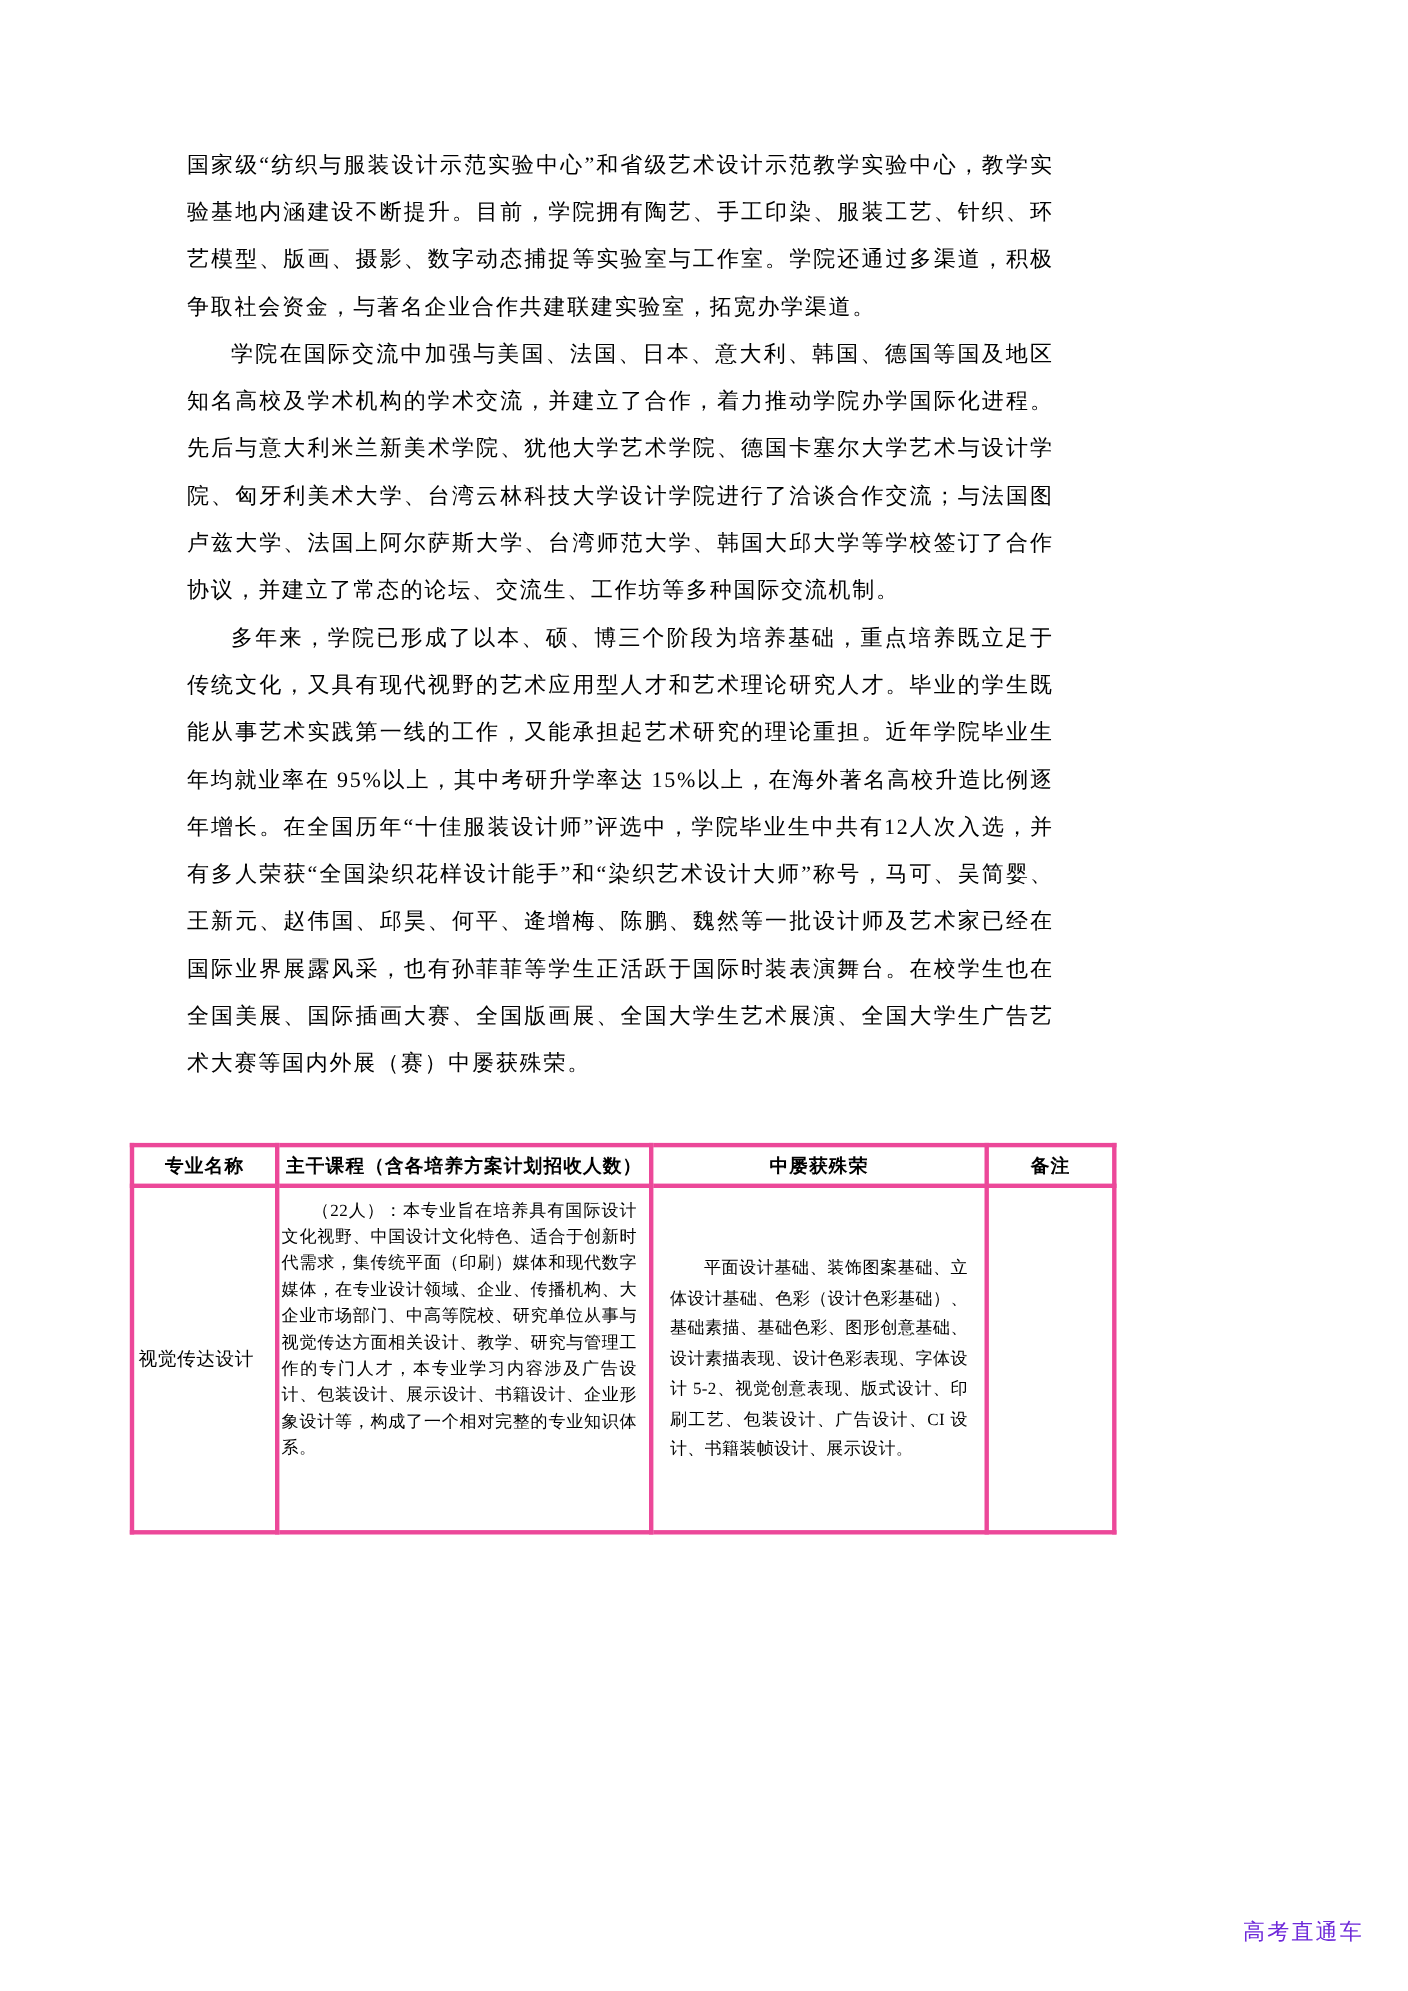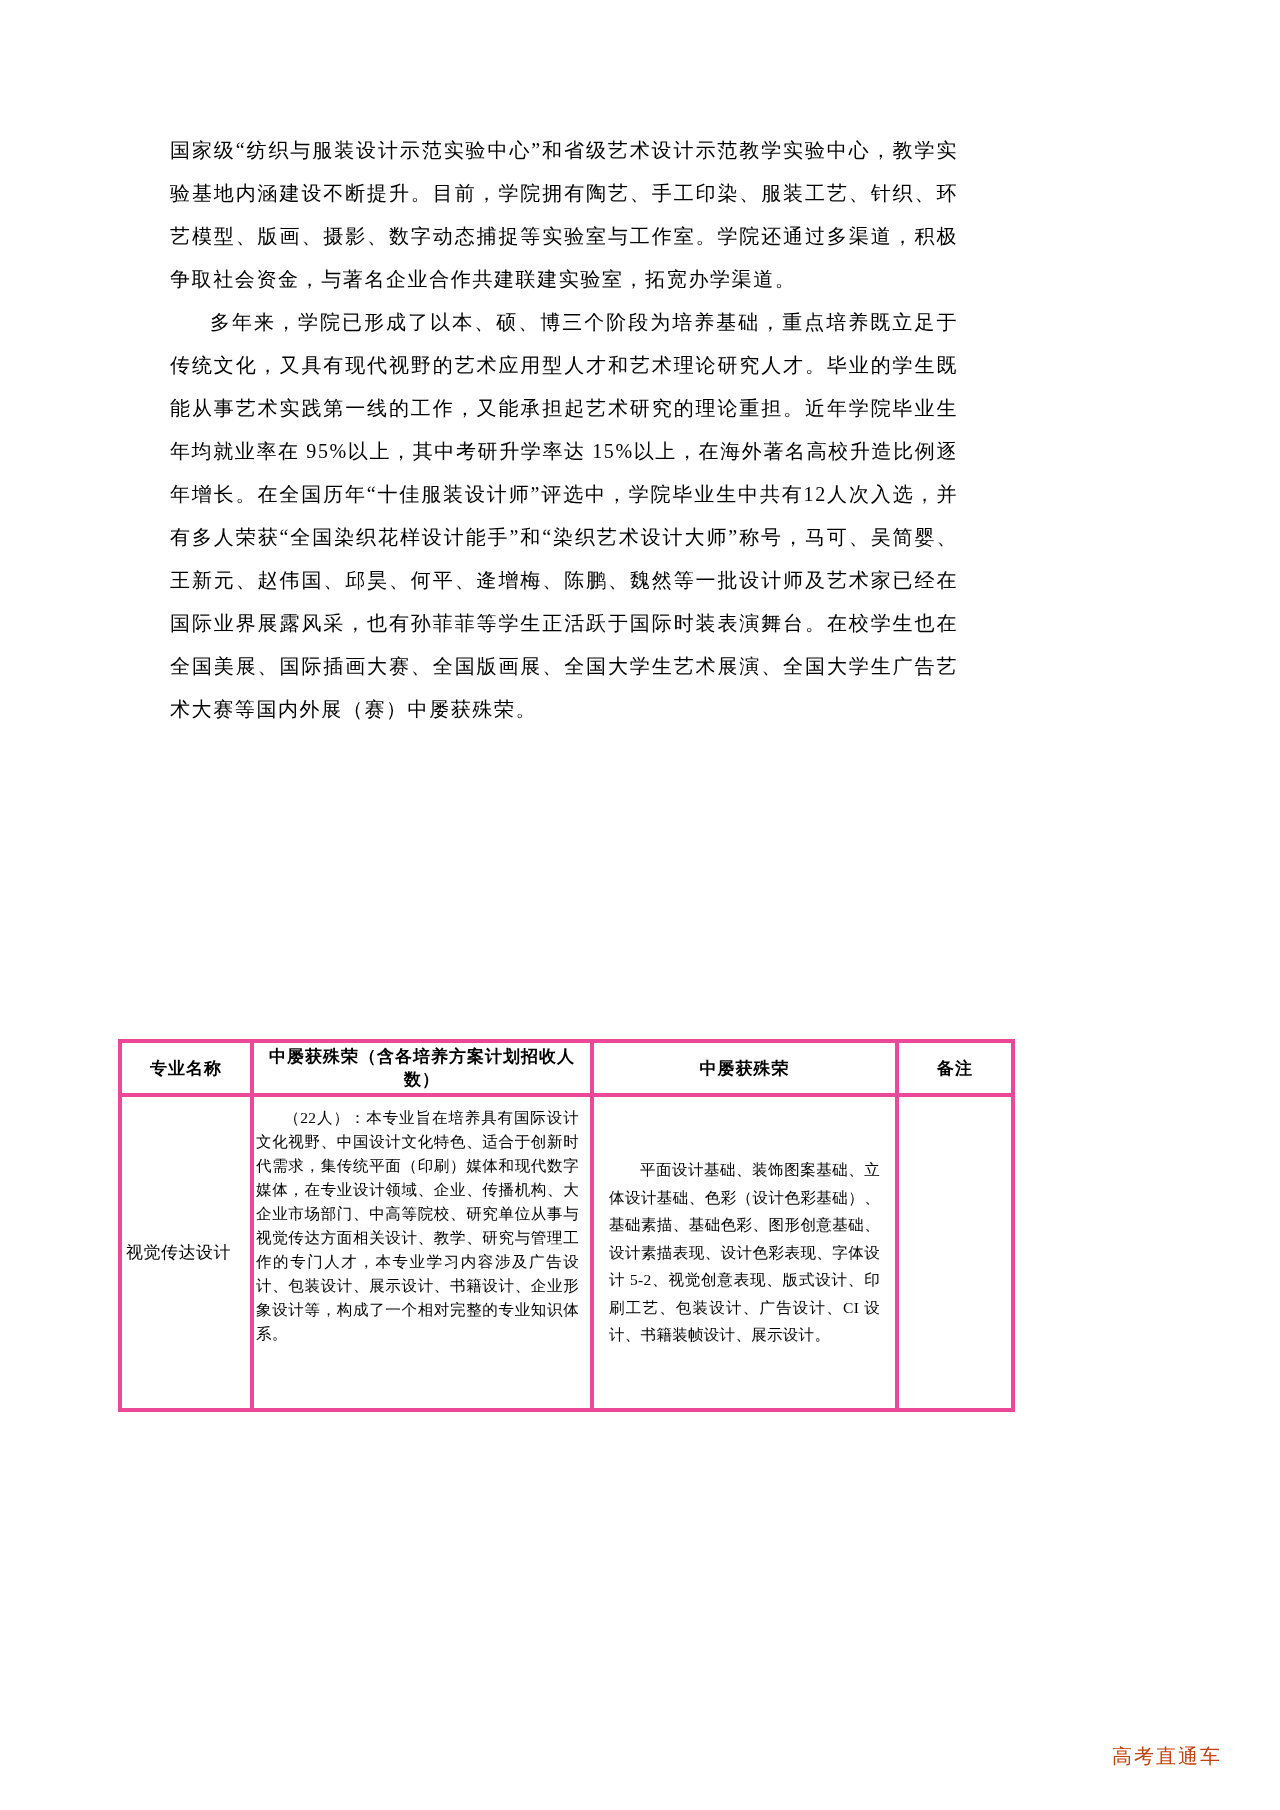--- a/index.html
+++ b/index.html
@@ -80,49 +80,50 @@
   .cell-courses .cell-para {
     font-size: 15.5px;
     line-height: 27.5px;
     text-align: justify;
     text-indent: 2em;
     letter-spacing: 0.3px;
   }
   .cell-note { vertical-align: top; padding: 6px; font-size: 15.5px; }
   .watermark {
     position: absolute;
-    right: 58px;
+    right: 40px;
     bottom: 40px;
     font-size: 20px;
     letter-spacing: 2px;
-    color: #c2410c;
+    color: #6d28d9;
     font-family: "Liberation Sans", "DejaVu Sans", sans-serif;
   }
 </style>
 </head>
 <body>
 
 <div class="page">
 
   <div class="body-text">
     <p class="para no-indent">国家级“纺织与服装设计示范实验中心”和省级艺术设计示范教学实验中心，教学实验基地内涵建设不断提升。目前，学院拥有陶艺、手工印染、服装工艺、针织、环艺模型、版画、摄影、数字动态捕捉等实验室与工作室。学院还通过多渠道，积极争取社会资金，与著名企业合作共建联建实验室，拓宽办学渠道。</p>
+    <p class="para">学院在国际交流中加强与美国、法国、日本、意大利、韩国、德国等国及地区知名高校及学术机构的学术交流，并建立了合作，着力推动学院办学国际化进程。先后与意大利米兰新美术学院、犹他大学艺术学院、德国卡塞尔大学艺术与设计学院、匈牙利美术大学、台湾云林科技大学设计学院进行了洽谈合作交流；与法国图卢兹大学、法国上阿尔萨斯大学、台湾师范大学、韩国大邱大学等学校签订了合作协议，并建立了常态的论坛、交流生、工作坊等多种国际交流机制。</p>
     <p class="para">多年来，学院已形成了以本、硕、博三个阶段为培养基础，重点培养既立足于传统文化，又具有现代视野的艺术应用型人才和艺术理论研究人才。毕业的学生既能从事艺术实践第一线的工作，又能承担起艺术研究的理论重担。近年学院毕业生年均就业率在 95%以上，其中考研升学率达 15%以上，在海外著名高校升造比例逐年增长。在全国历年“十佳服装设计师”评选中，学院毕业生中共有12人次入选，并有多人荣获“全国染织花样设计能手”和“染织艺术设计大师”称号，马可、吴简婴、王新元、赵伟国、邱昊、何平、逄增梅、陈鹏、魏然等一批设计师及艺术家已经在国际业界展露风采，也有孙菲菲等学生正活跃于国际时装表演舞台。在校学生也在全国美展、国际插画大赛、全国版画展、全国大学生艺术展演、全国大学生广告艺术大赛等国内外展（赛）中屡获殊荣。</p>
   </div>
 
   <table class="majors-table">
     <colgroup>
       <col style="width:132px">
       <col style="width:340px">
       <col style="width:305px">
       <col style="width:116px">
     </colgroup>
     <thead>
       <tr>
         <th>专业名称</th>
-        <th>中屡获殊荣（含各培养方案计划招收人数）</th>
+        <th>主干课程（含各培养方案计划招收人数）</th>
         <th>中屡获殊荣</th>
         <th>备注</th>
       </tr>
     </thead>
     <tbody>
       <tr>
         <td class="cell-major">视觉传达设计</td>
         <td class="cell-goal">
           <p class="cell-para">（22人）：本专业旨在培养具有国际设计文化视野、中国设计文化特色、适合于创新时代需求，集传统平面（印刷）媒体和现代数字媒体，在专业设计领域、企业、传播机构、大企业市场部门、中高等院校、研究单位从事与视觉传达方面相关设计、教学、研究与管理工作的专门人才，本专业学习内容涉及广告设计、包装设计、展示设计、书籍设计、企业形象设计等，构成了一个相对完整的专业知识体系。</p>
         </td>

